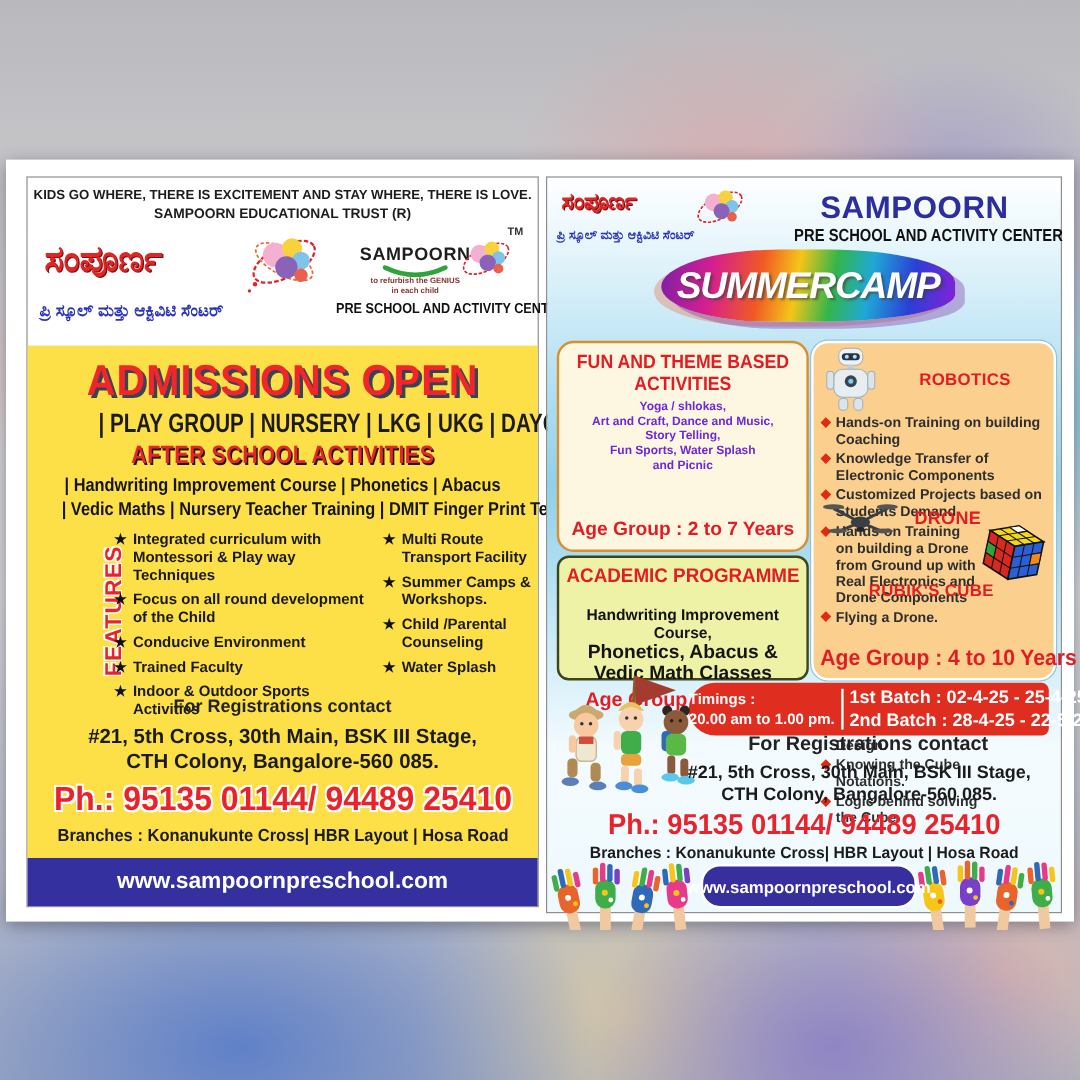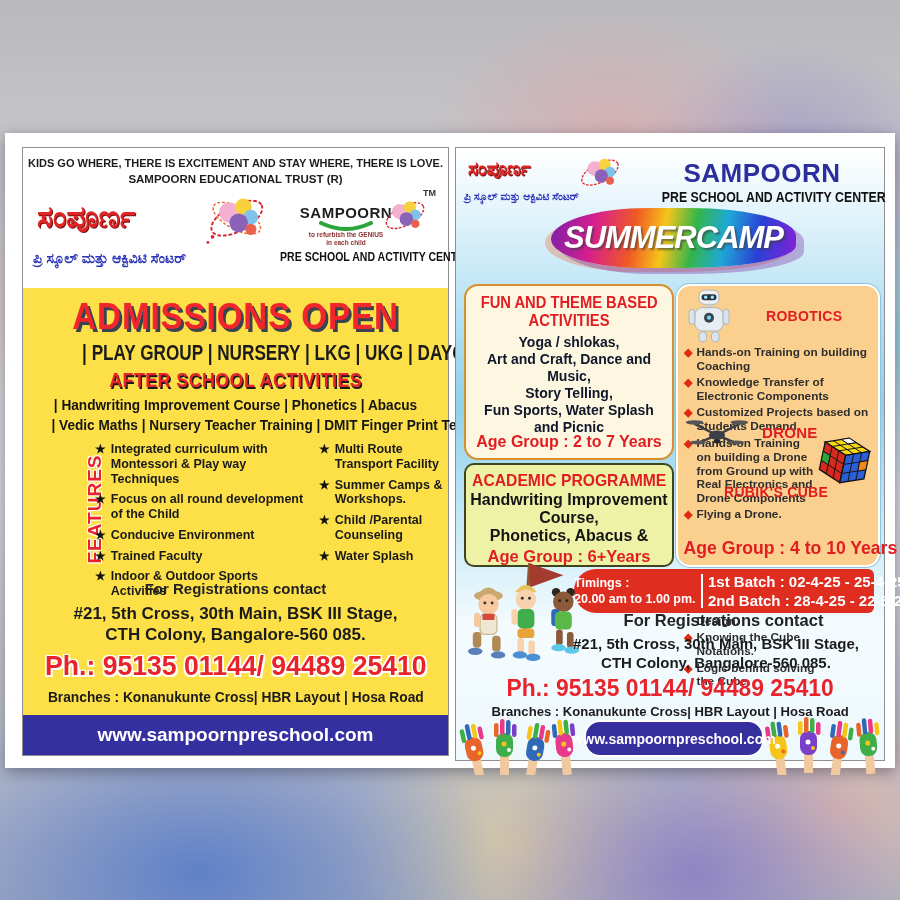--- a/index.html
+++ b/index.html
@@ -81,26 +81,26 @@
     background:linear-gradient(100deg,#7a1fa8 0%,#d61f8e 18%,#f05a24 34%,#f5c51a 46%,#33b54a 58%,#1fa8d6 70%,#2b3fd6 84%,#8a1fd6 100%);
     border-radius:48% 52% 55% 45% / 62% 55% 45% 58%;
     box-shadow:8px 6px 0 rgba(120,40,160,.35), -6px 4px 0 rgba(240,90,36,.3);
     display:flex;align-items:center;justify-content:center;}
   .splash span{font-size:31px;font-weight:900;font-style:italic;color:#fff;letter-spacing:-1px;
     text-shadow:2px 2px 2px rgba(60,60,60,.6);}
   .box{border-radius:14px;}
   .fun-box{top:136px;left:8px;width:206px;height:172px;background:#fdf6e1;border:2px solid #d98f2b;text-align:center;}
   .fun-title{margin-top:8px;line-height:1.15;}
   .fun-title span{display:inline-block;font-size:16px;font-weight:900;color:#e11d23;white-space:nowrap;transform:scaleX(.92);}
-  .fun-lines{margin-top:3px;font-size:14px;font-weight:bold;color:#0f172a;line-height:1.22;}
+  .fun-lines{margin-top:3px;font-size:10px;font-weight:bold;color:#6d28d9;line-height:1.22;}
   .fun-age{position:absolute;bottom:7px;width:100%;text-align:center;font-size:16px;font-weight:900;color:#e11d23;}
   .aca-box{top:315px;left:8px;width:206px;height:100px;background:#edf2a6;border:2px solid #3d451d;border-radius:10px;text-align:center;}
   .aca-title{margin-top:6px;}
   .aca-title span{display:inline-block;font-size:16.5px;font-weight:900;color:#e11d23;white-space:nowrap;transform:scaleX(.95);}
-  .aca-l1{font-size:16px;font-weight:bold;color:#141414;margin-top:1px;}
+  .aca-l1{font-size:13px;font-weight:bold;color:#141414;margin-top:15px;}
   .aca-l23{font-size:16px;font-weight:bold;color:#141414;line-height:1.15;}
   .aca-age{font-size:16.5px;font-weight:900;color:#e11d23;margin-top:2px;}
   .stem-box{top:136px;left:220px;width:200px;height:279px;background:#fbcf8d;border:2px solid #fff;box-shadow:0 0 0 1px #8fc3de;}
   .stem-h{font-size:14px;font-weight:900;color:#e11d23;letter-spacing:.3px;}
   ul.dlist{list-style:none;margin:2px 0 0 0;padding:0 4px 0 6px;}
   ul.dlist li{display:flex;gap:4px;font-size:11.8px;font-weight:800;color:#2e2e2e;line-height:1.15;margin-bottom:3px;}
   ul.dlist .b{color:#e02a12;font-size:11px;flex:0 0 auto;}
   .stem-age{position:absolute;bottom:6px;width:100%;text-align:center;}
   .stem-age span{display:inline-block;font-size:18.5px;font-weight:900;color:#e11d23;white-space:nowrap;transform:scaleX(.95);}
   .timings{top:421px;left:118px;width:300px;height:44px;background:#df2d20;border-radius:22px 6px 6px 22px;
@@ -261,20 +261,21 @@
           <div>Fun Sports, Water Splash</div>
           <div>and  Picnic</div>
         </div>
         <div class="fun-age">Age Group : 2 to 7 Years</div>
       </div>
 
       <div class="abs aca-box">
         <div class="aca-title"><span>ACADEMIC  PROGRAMME</span></div>
         <div class="aca-l1">Handwriting Improvement Course,</div>
         <div class="aca-l23">Phonetics, Abacus  &amp;</div>
+        <div class="aca-l23">Vedic Math Classes</div>
         <div class="aca-age">Age Group : 6+Years</div>
       </div>
 
       <div class="abs box stem-box">
         <svg class="abs robot-ic" width="50" height="56" viewBox="0 0 60 66">
           <rect x="18" y="2" width="24" height="17" rx="7" fill="#eef2f5" stroke="#9fb0ba"></rect>
           <rect x="21" y="7" width="18" height="7" rx="3.5" fill="#2a3440"></rect>
           <circle cx="26" cy="10.5" r="2" fill="#9fe8ff"></circle>
             <circle cx="34" cy="10.5" r="2" fill="#9fe8ff"></circle>
           <rect x="27" y="19" width="6" height="4" fill="#c3ced6"></rect>

